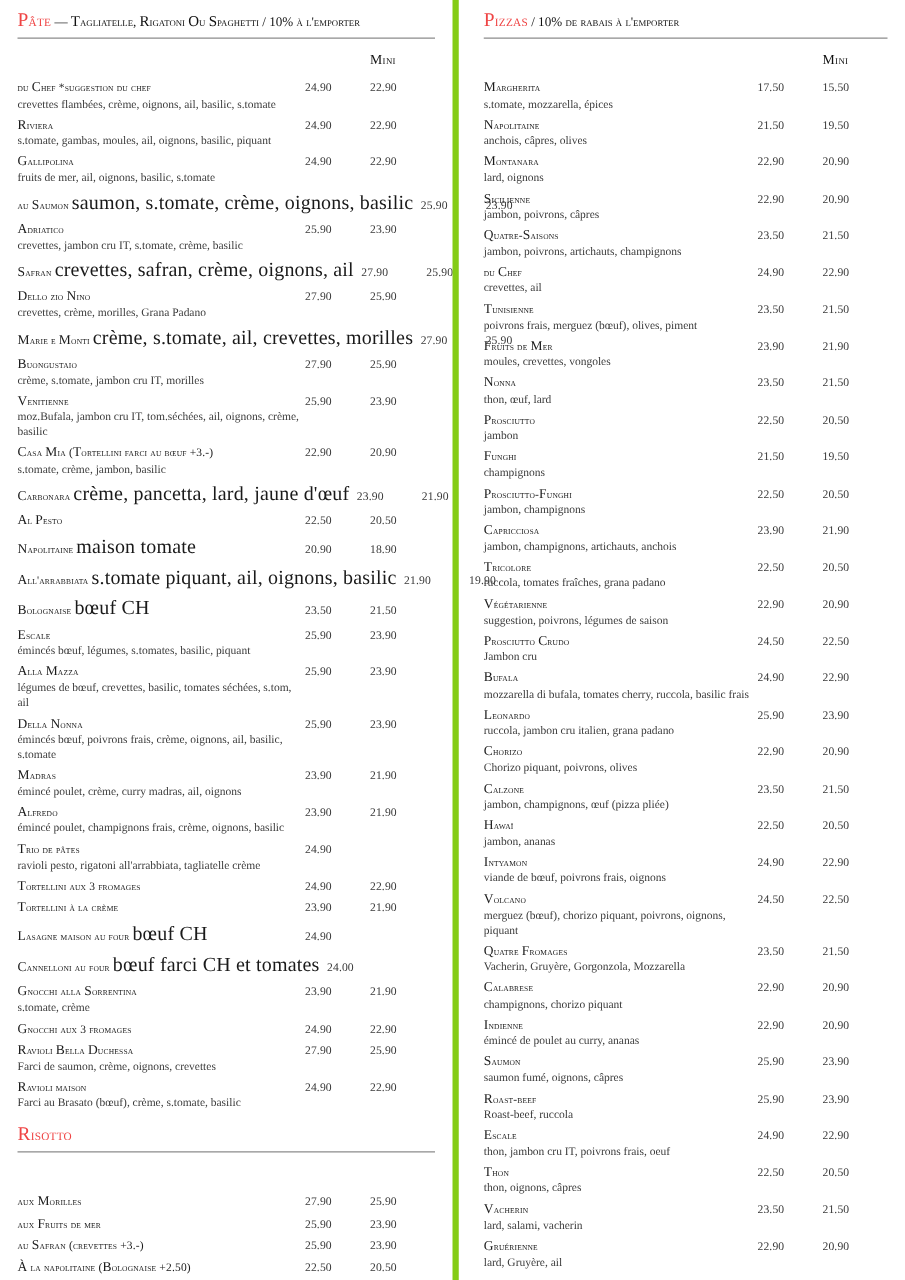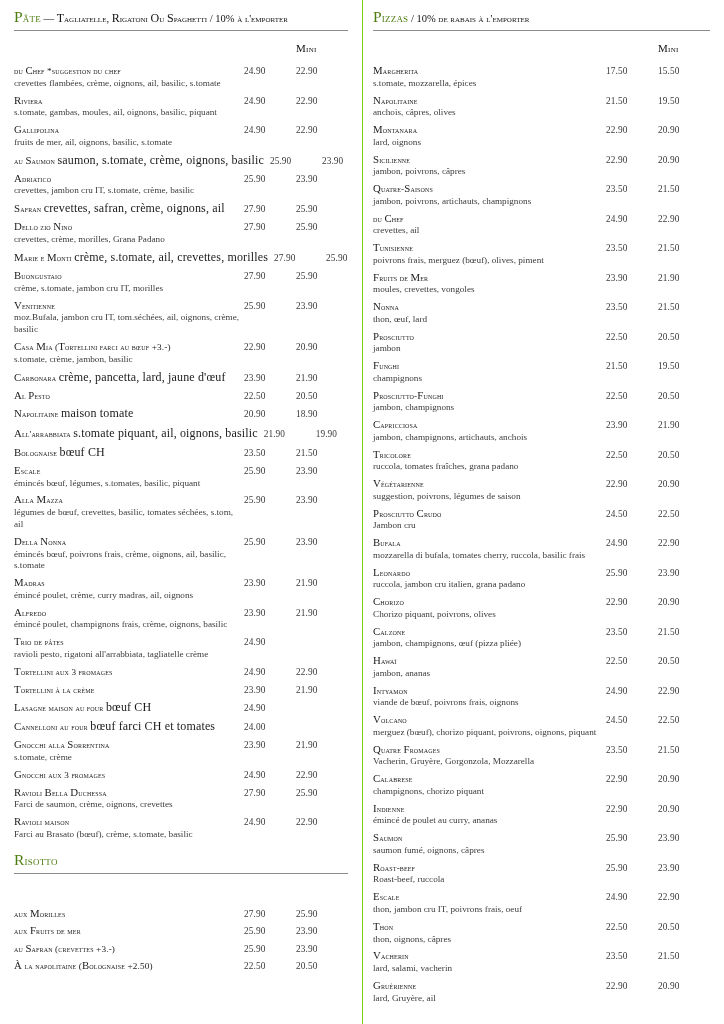--- a/index.html
+++ b/index.html
@@ -20,35 +20,35 @@
     height: 1024px;
     box-sizing: border-box;
   }
   .column {
     box-sizing: border-box;
     width: 362px;
     padding: 6px 14px 0 14px;
     position: relative;
   }
   .column.right {
-    border-left: 1px solid #84cc16;
-    padding-left: 10px;
+    border-left: 5px solid #84cc16;
+    padding-left: 20px;
   }
 
   
   .section-head {
     margin: 2px 0 0 0;
     padding: 0;
     white-space: nowrap;
   }
   .section-title {
     font-family: "Liberation Serif", "DejaVu Serif", serif;
     font-size: 13.5px;
     letter-spacing: .2px;
-    color: #4d7c0f;
+    color: #ef4444;
     display: inline;
   }
   .section-title .cap {
     font-size: 15.5px;
   }
   .smallcaps {
     font-variant: small-caps;
   }
   .section-sub {
     font-size: 10.5px;
@@ -102,21 +102,21 @@
     font-variant: small-caps;
     color: #1a1a1a;
     line-height: 1.35;
     padding-right: 6px;
     white-space: nowrap;
     overflow: visible;
   }
   .item-name .cap { font-size: 10.8px; }
   .item-name .plain {
     font-variant: normal;
-    font-size: 12px;
+    font-size: 16px;
   }
   .price, .mini {
     width: 52px;
     flex: 0 0 52px;
     font-size: 9.3px;
     color: #3a3a3a;
     text-align: left;
     letter-spacing: .1px;
   }
   .item-desc {

